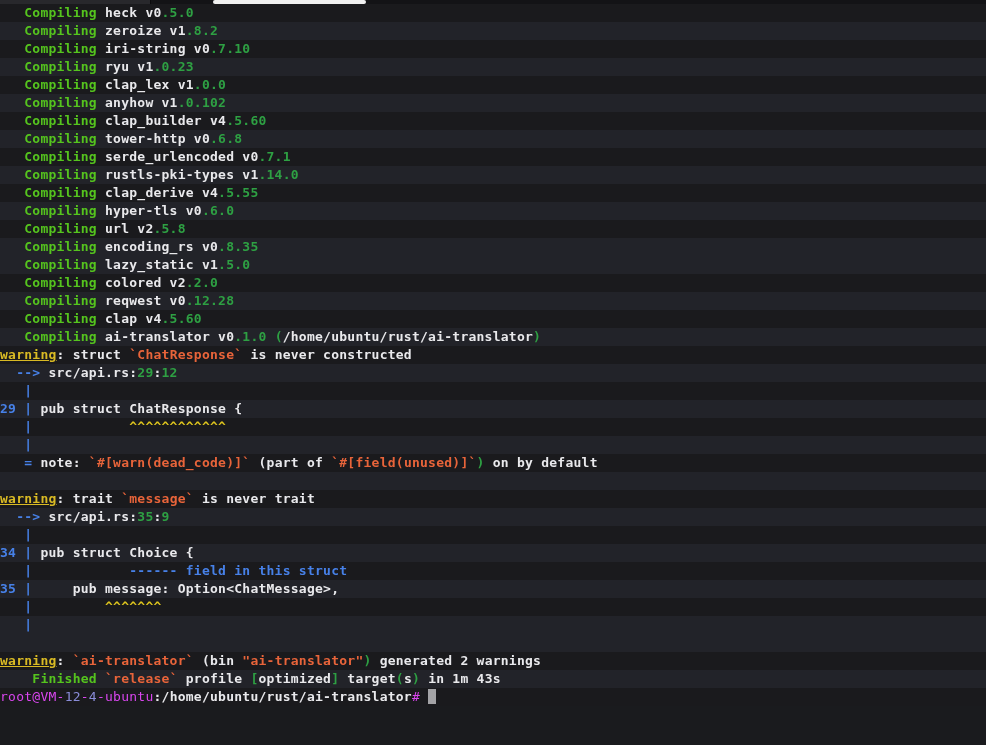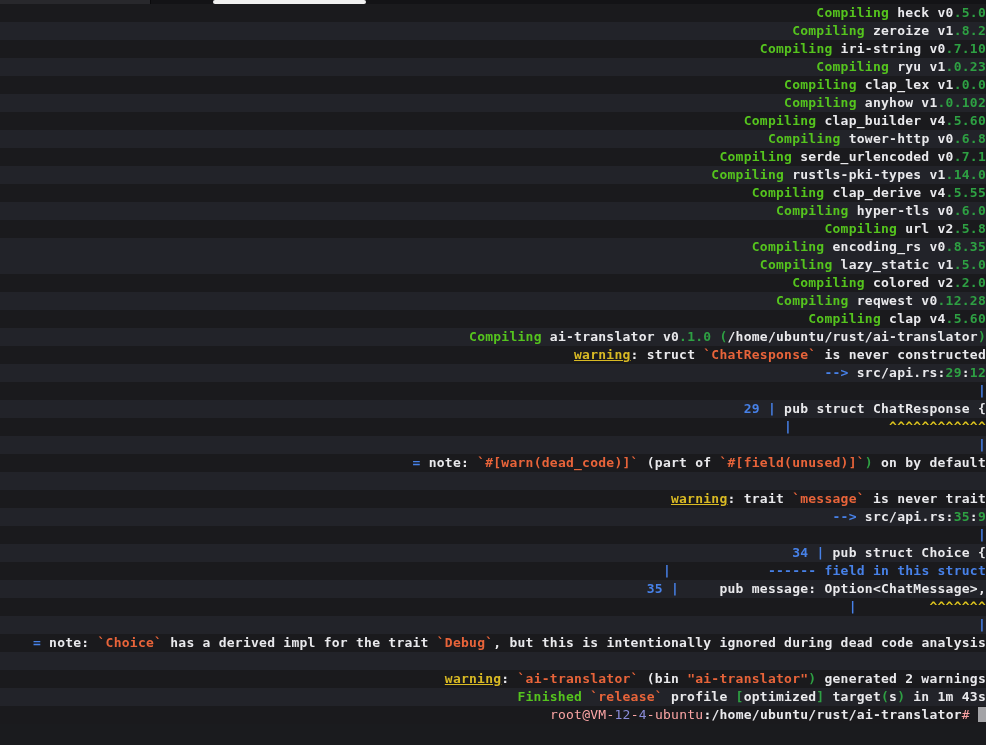--- a/index.html
+++ b/index.html
@@ -7,51 +7,50 @@
     position:relative;
     width:986px;height:745px;
     overflow:hidden;
     background:#1a1b1e;
     font-family:"DejaVu Sans Mono","Liberation Mono",monospace;
     font-size:13px;
     line-height:18px;
     letter-spacing:0.25px;
     font-weight:700;
     cursor:text;
-    text-align:right;
   }
   .topbar{
     position:relative;
     width:100%;height:4px;
     background:#131316;
   }
   .topbar .tab-strip-left{
     position:absolute;left:0;top:0;width:150px;height:4px;
     background:#28282c;border-right:1px solid #0a0a0c;
   }
   .topbar .scroll-indicator{
     position:absolute;left:213px;top:0;width:153px;height:4px;
     background:#f0f0f0;border-radius:2px;
   }
   .out{position:relative;}
   .row{
     height:18px;
     white-space:pre;
     background:#1a1a1d;
   }
-  .row.alt{background:#222329;padding-left:12px;}
+  .row.alt{background:#222329;}
   
   .c-g  {color:#55c41e;}            
   .c-vg {color:#2ea043;}            
   .c-w  {color:#e9e9ec;}            
   .c-y  {color:#d9ba24;text-decoration:underline;}            
   .c-o  {color:#e8643a;}            
   .c-b  {color:#4781e8;}            
   .c-cy {color:#ddc41e;}            
-  .c-host{color:#fca5a5;font-weight:400;} 
+  .c-host{color:#d946ef;font-weight:400;} 
   .c-hn {color:#8a8cd8;font-weight:400;}  
   .cursor{
     display:inline-block;
     width:8px;height:15px;
     background:#a3a3a6;
     vertical-align:-3px;
   }
 </style>
 </head>
 <body>
@@ -90,19 +89,18 @@
       <div class="row"><span class="c-w">   </span><span class="c-b">=</span><span class="c-w"> note: </span><span class="c-o">`#[warn(dead_code)]`</span><span class="c-w"> (part of </span><span class="c-o">`#[field(unused)]`</span><span class="c-vg">)</span><span class="c-w"> on by default</span></div>
       <div class="row alt"></div>
       <div class="row"><span class="c-y">warning</span><span class="c-w">: trait </span><span class="c-o">`message`</span><span class="c-w"> is never trait</span></div>
       <div class="row alt"><span class="c-w">  </span><span class="c-b">--&gt; </span><span class="c-w">src/api.rs:</span><span class="c-vg">35</span><span class="c-w">:</span><span class="c-vg">9</span></div>
       <div class="row"><span class="c-w">   </span><span class="c-b">|</span></div>
       <div class="row alt"><span class="c-b">34</span><span class="c-w"> </span><span class="c-b">|</span><span class="c-w"> pub struct Choice {</span></div>
       <div class="row"><span class="c-w">   </span><span class="c-b">|</span><span class="c-w">            </span><span class="c-b">------ field in this struct</span></div>
       <div class="row alt"><span class="c-b">35</span><span class="c-w"> </span><span class="c-b">|</span><span class="c-w">     pub message: Option&lt;ChatMessage&gt;,</span></div>
       <div class="row"><span class="c-w">   </span><span class="c-b">|</span><span class="c-w">         </span><span class="c-cy">^^^^^^^</span></div>
       <div class="row alt"><span class="c-w">   </span><span class="c-b">|</span></div>
-      <div class="row"><span class="c-w">   </span><span class="c-b">=</span><span class="c-w"> note: </span><span class="c-o">`Choice`</span><span class="c-w"> has a derived impl for the trait </span><span class="c-o">`Debug`</span><span class="c-w">, but this is intentionally ignored during dead code analysis</span></div>
       <div class="row alt"></div>
       <div class="row"><span class="c-y">warning</span><span class="c-w">: </span><span class="c-o">`ai-translator`</span><span class="c-w"> (bin </span><span class="c-o">"ai-translator"</span><span class="c-vg">)</span><span class="c-w"> generated 2 warnings</span></div>
       <div class="row alt"><span class="c-w">    </span><span class="c-g">Finished</span><span class="c-w"> </span><span class="c-o">`release`</span><span class="c-w"> profile </span><span class="c-vg">[</span><span class="c-w">optimized</span><span class="c-vg">]</span><span class="c-w"> target</span><span class="c-vg">(</span><span class="c-w">s</span><span class="c-vg">)</span><span class="c-w"> in 1m 43s</span></div>
       <div class="row"><span class="c-host">root@VM-</span><span class="c-hn">12</span><span class="c-host">-</span><span class="c-hn">4</span><span class="c-host">-ubuntu</span><span class="c-w">:</span><span class="c-w">/home/ubuntu/rust/ai-translator</span><span class="c-host">#</span><span class="c-w"> </span><span class="cursor"></span></div>
     </div>
 </div>
 
 </body></html>

